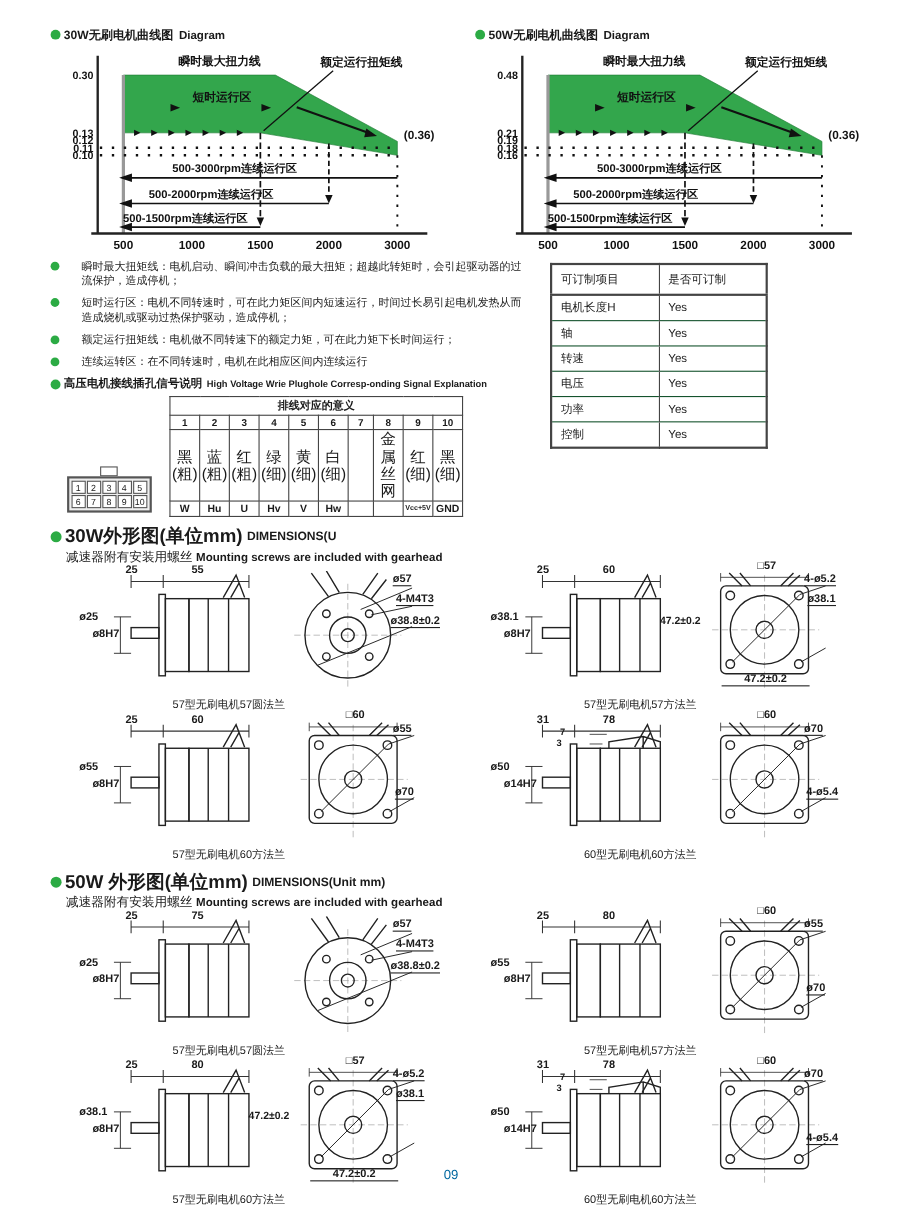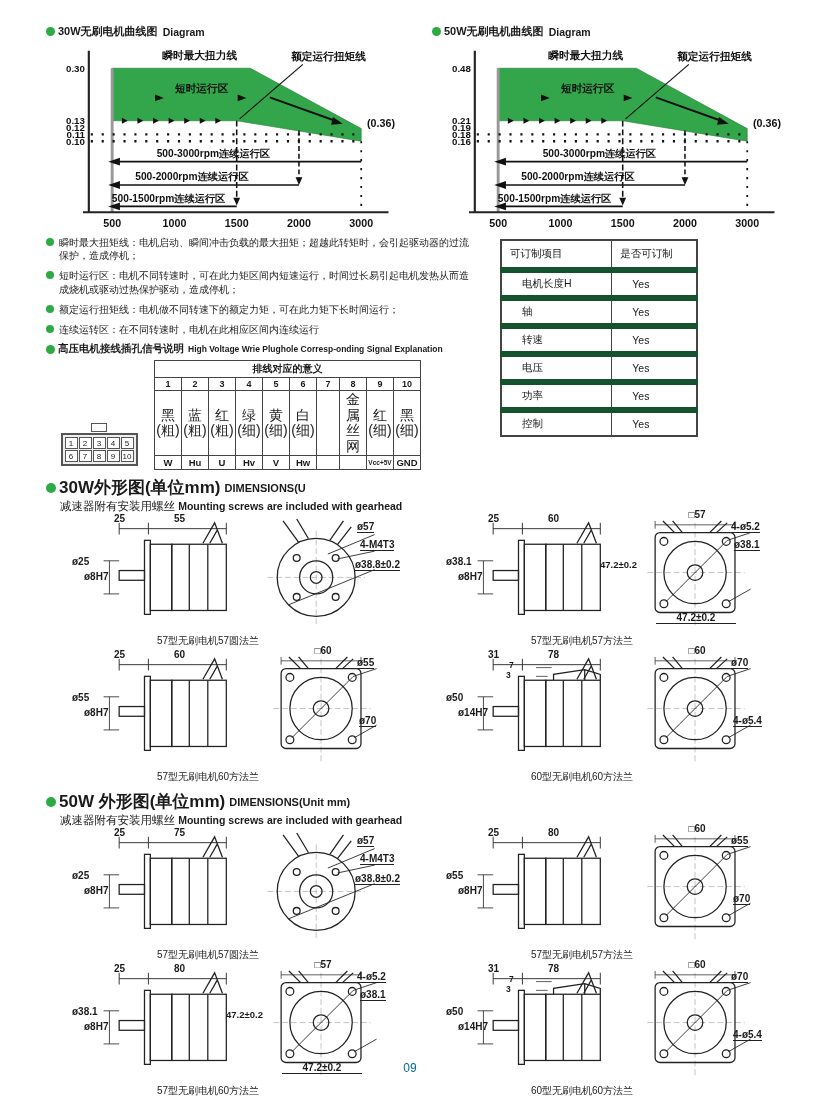--- a/index.html
+++ b/index.html
@@ -21,21 +21,21 @@
   .chart-svg text{font-weight:bold;fill:#111;font-family:"Liberation Sans","DejaVu Sans",sans-serif;}
   .chart-svg .tick{font-size:11px;}
   .chart-svg .ytick{font-size:10px;}
   .chart-svg .anno{font-size:11px;}
   .chart-svg .zlab{font-size:10.5px;}
 
   
   .mid-row{display:flex;margin-top:4px;}
   .notes-col{width:428px;}
   #notes-list{list-style:none;margin:0;padding:0;}
-  .note{display:flex;gap:2px;font-size:10px;line-height:1.38;margin-bottom:6px;color:#222;}
+  .note{display:flex;gap:17px;font-size:10px;line-height:1.38;margin-bottom:6px;color:#222;}
   .note .dot{margin-top:2px;width:8px;height:8px;}
   .note .txt{flex:1;}
   .wiring-title{display:flex;align-items:center;margin:2px 0 4px 0;}
   .wiring-title .cn{font-size:10.5px;font-weight:bold;}
   .wiring-title .en{font-size:8.5px;font-weight:bold;margin-left:4px;}
   .wiring-row{display:flex;align-items:flex-end;gap:12px;padding-left:10px;}
   .connector{width:86px;text-align:center;padding-bottom:4px;}
   .conn-tab{width:16px;height:9px;border:1.5px solid #555;margin:0 auto;}
   .conn-body{border:2px solid #555;padding:2px;background:#eee;display:inline-block;}
   .conn-grid{display:grid;grid-template-columns:repeat(5,13px);gap:1px;}
@@ -44,21 +44,21 @@
   #wiring-table th{border:1.5px solid #444;font-size:10px;font-weight:bold;padding:1px 2px;}
   #wiring-table td{border:1px solid #444;padding:1px 1px;min-width:23px;}
   #wiring-table td.pin{font-size:9px;font-weight:bold;}
   #wiring-table td.col{font-size:14px;max-width:27px;line-height:1.1;}
   #wiring-table td.sig{font-size:9.5px;font-weight:bold;}
   #wiring-table td.sig.sm{font-size:6.5px;}
 
   .acc-col{margin-left:26px;width:204px;}
   #acc-table{border-collapse:collapse;border:2px solid #444;width:198px;margin-top:3px;}
   #acc-table th{font-size:10.5px;font-weight:normal;text-align:left;padding:6px 8px;border-bottom:2px solid #444;}
-  #acc-table td{font-size:10.5px;padding:4px 20px;border-top:6px solid #14532d;}
+  #acc-table td{font-size:10.5px;padding:4px 8px;border-top:1px solid #14532d;}
   #acc-table th+th,#acc-table td+td{border-left:1px solid #444;}
 
   
   .dim-sec{margin-top:6px;}
   .dim-title{margin:0;display:flex;align-items:center;}
   .dim-title .dot{width:10px;height:10px;}
   .dim-title .cn{font-size:17px;font-weight:bold;}
   .dim-title .en{font-size:11px;font-weight:bold;margin-left:4px;}
   .dim-sub{margin:0 0 2px 14px;font-size:11.5px;}
   .dim-sub .en2{font-size:10.5px;font-weight:bold;}

